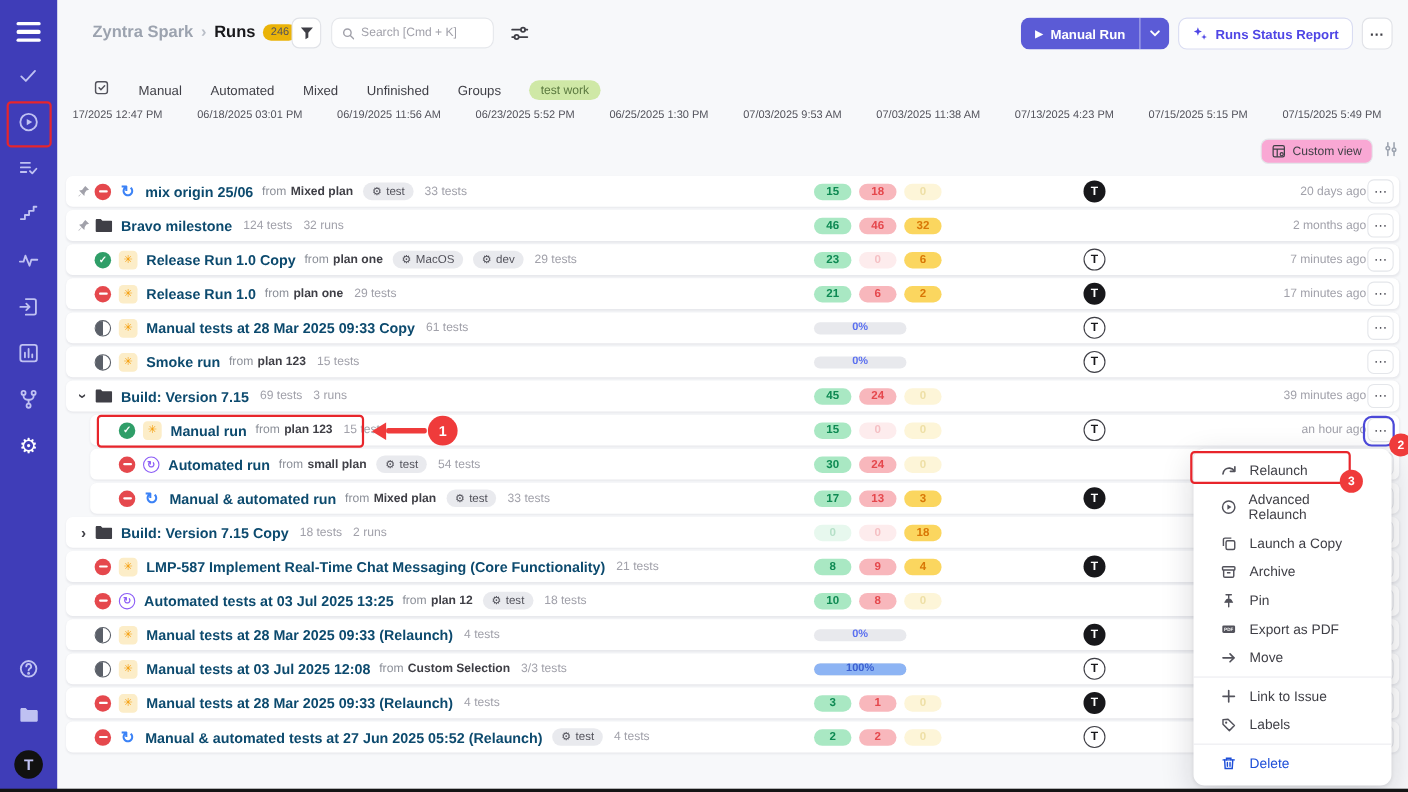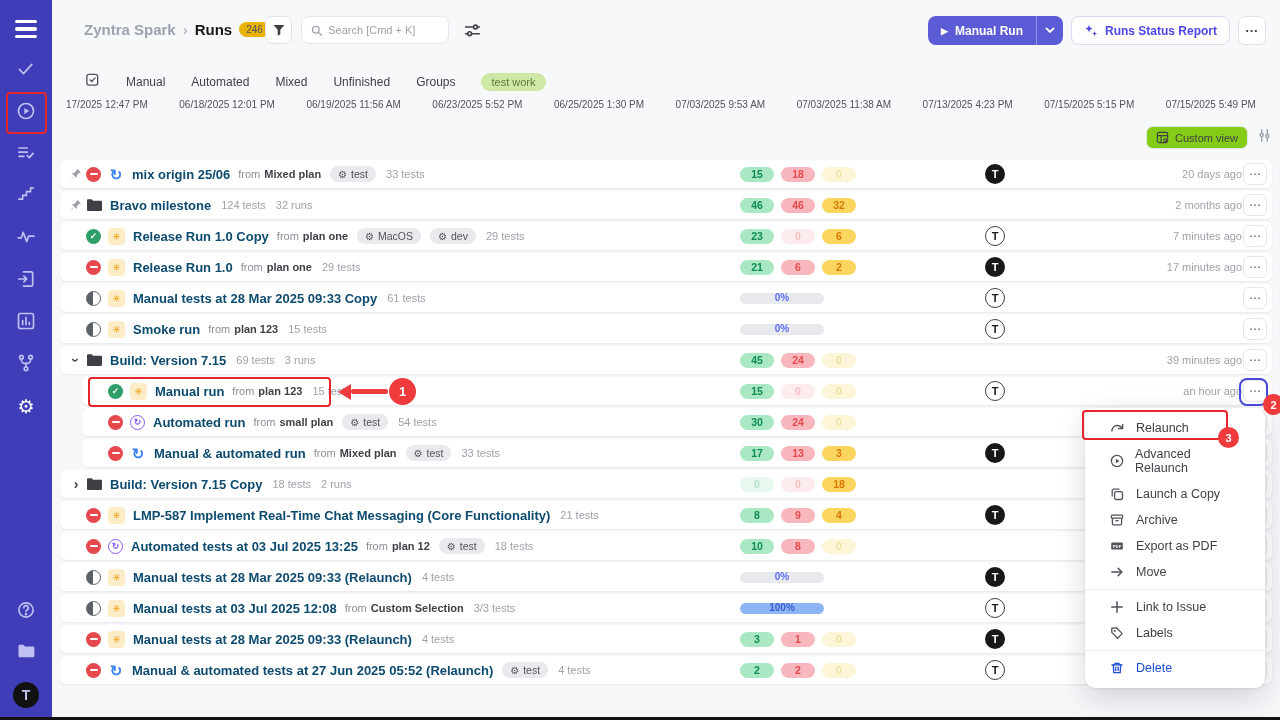--- a/index.html
+++ b/index.html
@@ -41,21 +41,21 @@
   .more-top { width:28px; height:29px; color:#3f3f46; font-size:13px; font-weight:bold; letter-spacing:1px; }
 
   .tabs { position:absolute; left:33px; top:72px; display:flex; align-items:center; gap:26px; }
   .tab { font-size:12px; color:#3f3f46; cursor:pointer; }
   .tag-pill { background:#cfe8a6; color:#5c7a40; font-size:11px; padding:3px 10px; border-radius:10px; cursor:pointer; }
 
   .timeline { position:absolute; left:14px; right:24px; top:99px; display:flex; justify-content:space-between; }
   .timeline span { font-size:10px; color:#52525b; white-space:nowrap; }
 
   .view-row { position:absolute; right:8px; top:126px; display:flex; align-items:center; gap:9px; }
-  .custom-view { height:23px; background:#84cc16; border:1px solid #e4e6ea; border-radius:7px; display:flex; align-items:center; gap:6px; padding:0 9px; font-size:11px; color:#3f3f46; cursor:pointer; }
+  .custom-view { height:23px; background:#f9a8d4; border:1px solid #e4e6ea; border-radius:7px; display:flex; align-items:center; gap:6px; padding:0 9px; font-size:11px; color:#3f3f46; cursor:pointer; }
 
   
   .rows { position:absolute; left:8px; right:8px; top:160px; }
   .run-row { position:relative; height:28px; margin-bottom:3px; background:#fff; border-radius:6px; box-shadow:0 1px 2px rgba(30,30,50,.07); display:flex; align-items:center; padding-left:6px; }
   .run-row.indent { margin-left:22px; }
   .slot { width:20px; display:flex; align-items:center; justify-content:center; flex:none; }
   .chev { font-size:14px; font-weight:bold; color:#3f3f46; cursor:pointer; line-height:1; }
   .chev.down { transform:rotate(90deg); }
   .st { width:15px; height:15px; border-radius:50%; flex:none; display:flex; align-items:center; justify-content:center; margin-right:7px; }
   .st-stopped { background:#e5484d; }
@@ -250,21 +250,21 @@
       <span class="tab">Manual</span>
       <span class="tab">Automated</span>
       <span class="tab">Mixed</span>
       <span class="tab">Unfinished</span>
       <span class="tab">Groups</span>
       <span class="tag-pill">test work</span>
     </div>
 
     <div class="timeline">
         <span>17/2025 12:47 PM</span>
-        <span>06/18/2025 12:01 PM</span>
+        <span>06/18/2025 03:01 PM</span>
         <span>06/19/2025 11:56 AM</span>
         <span>06/23/2025 5:52 PM</span>
         <span>06/25/2025 1:30 PM</span>
         <span>07/03/2025 9:53 AM</span>
         <span>07/03/2025 11:38 AM</span>
         <span>07/13/2025 4:23 PM</span>
         <span>07/15/2025 5:15 PM</span>
         <span>07/15/2025 5:49 PM</span>
       </div>
 
@@ -637,20 +637,30 @@
       </div>
       <div class="mi">
         <span class="mi-ic">
           <svg width="14" height="14" viewBox="0 0 14 14" fill="none" stroke="currentColor" stroke-width="1.3">
             <rect x="1.4" y="2.2" width="11.2" height="3" rx=".8"></rect>
             <path d="M2.4 5.2v5.4a1.2 1.2 0 0 0 1.2 1.2h6.8a1.2 1.2 0 0 0 1.2-1.2V5.2"></path>
             <path d="M5.4 7.7h3.2"></path>
           </svg>
         </span>
         <span>Archive</span>
+      </div>
+      <div class="mi">
+        <span class="mi-ic">
+          <svg width="14" height="14" viewBox="0 0 14 14" fill="none" stroke="currentColor" stroke-width="1.3" stroke-linecap="round">
+            <path d="M4.6 1.6h4.8M7 1.6v3.2"></path>
+            <path d="M3.6 8.4c0-1.9 1.5-3.4 3.4-3.4s3.4 1.5 3.4 3.4z" fill="currentColor" stroke="none"></path>
+            <path d="M3.6 8.4h6.8M7 8.4v4.2"></path>
+          </svg>
+        </span>
+        <span>Pin</span>
       </div>
       <div class="mi">
         <span class="mi-ic">
           <svg width="14" height="14" viewBox="0 0 14 14">
             <rect x="1.2" y="3.6" width="11.6" height="6.8" rx="1.2" fill="currentColor"></rect>
             <text x="7" y="8.8" font-size="4.2" fill="#ffffff" text-anchor="middle" font-family="sans-serif" font-weight="bold">PDF</text>
           </svg>
         </span>
         <span>Export as PDF</span>
       </div>

